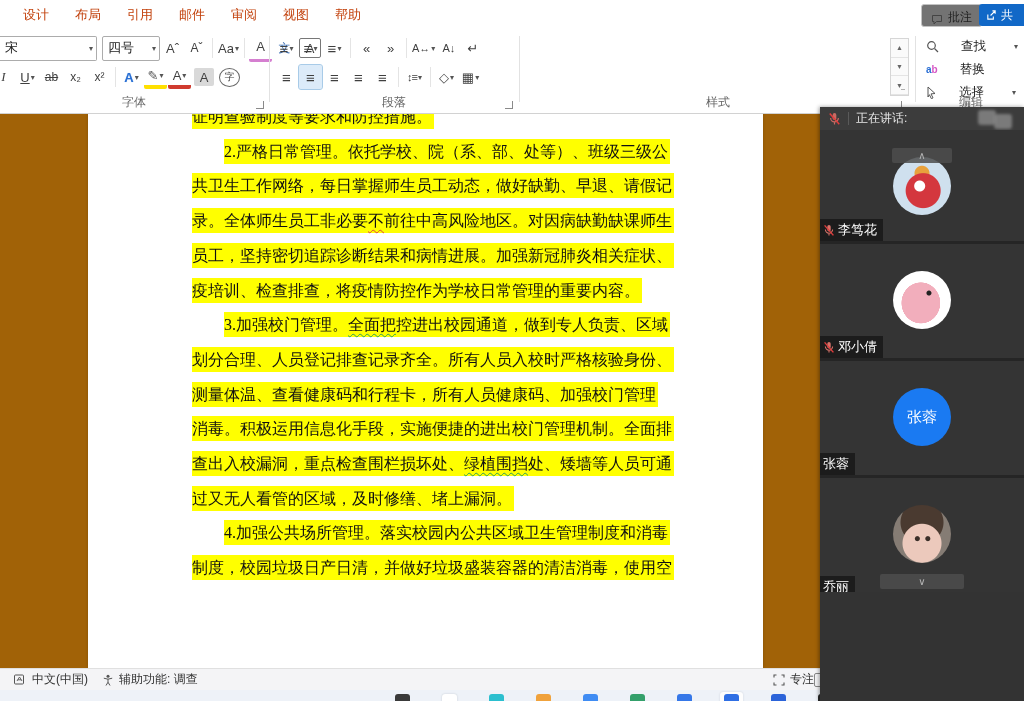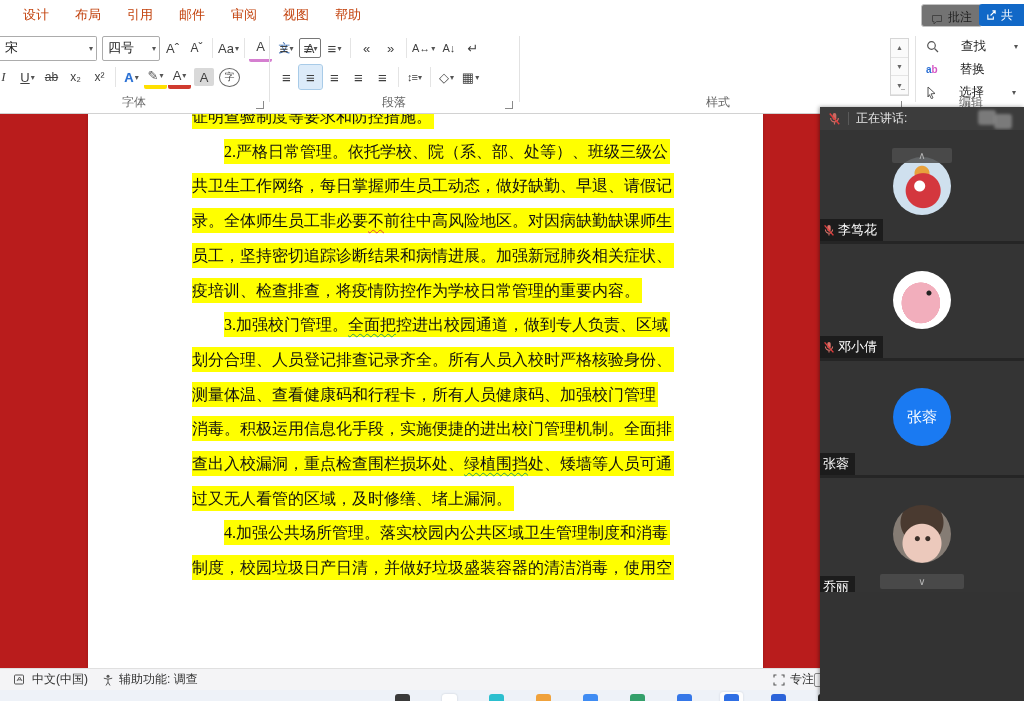--- a/index.html
+++ b/index.html
@@ -71,21 +71,21 @@
   .style-item.s2{font-size:15px;} .style-item.s3{font-size:15px;}
   #styles-scroll{position:absolute;left:368px;top:8px;width:17px;height:56px;border:1px solid #d6d6d6;
                  display:flex;flex-direction:column;background:#fafafa;}
   #styles-scroll div{flex:1;display:flex;align-items:center;justify-content:center;font-size:7px;color:#666;border-bottom:1px solid #e4e4e4;}
 
   
   .edit-item{position:absolute;left:8px;display:flex;align-items:center;gap:22px;font-size:12.5px;color:#222;}
   .edit-item .dd2{font-size:8px;color:#555;margin-left:6px;}
 
   
-  #doc-area{position:absolute;top:113px;left:0;right:0;height:555px;background:#b91c1c;}
+  #doc-area{position:absolute;top:113px;left:0;right:0;height:555px;background:#a16207;}
   #page{position:absolute;left:88px;top:0;width:675px;height:555px;background:#fff;
         box-shadow:0 0 3px rgba(0,0,0,.18);overflow:hidden;}
   #doc-text{position:absolute;left:104px;top:-13px;width:480px;
             font-family:"Liberation Serif","DejaVu Serif",serif;font-size:16px;line-height:34.7px;color:#111;}
   .doc-line{white-space:nowrap;}
   .doc-line.indent{text-indent:32px;}
   .hl{background:#ffff00;padding:4px 2px 4px 0;}
   .u-green{text-decoration:underline wavy #2aa05a 1px;text-underline-offset:3px;}
   .u-red{text-decoration:underline wavy #e03e3e 1px;text-underline-offset:3px;}
 

